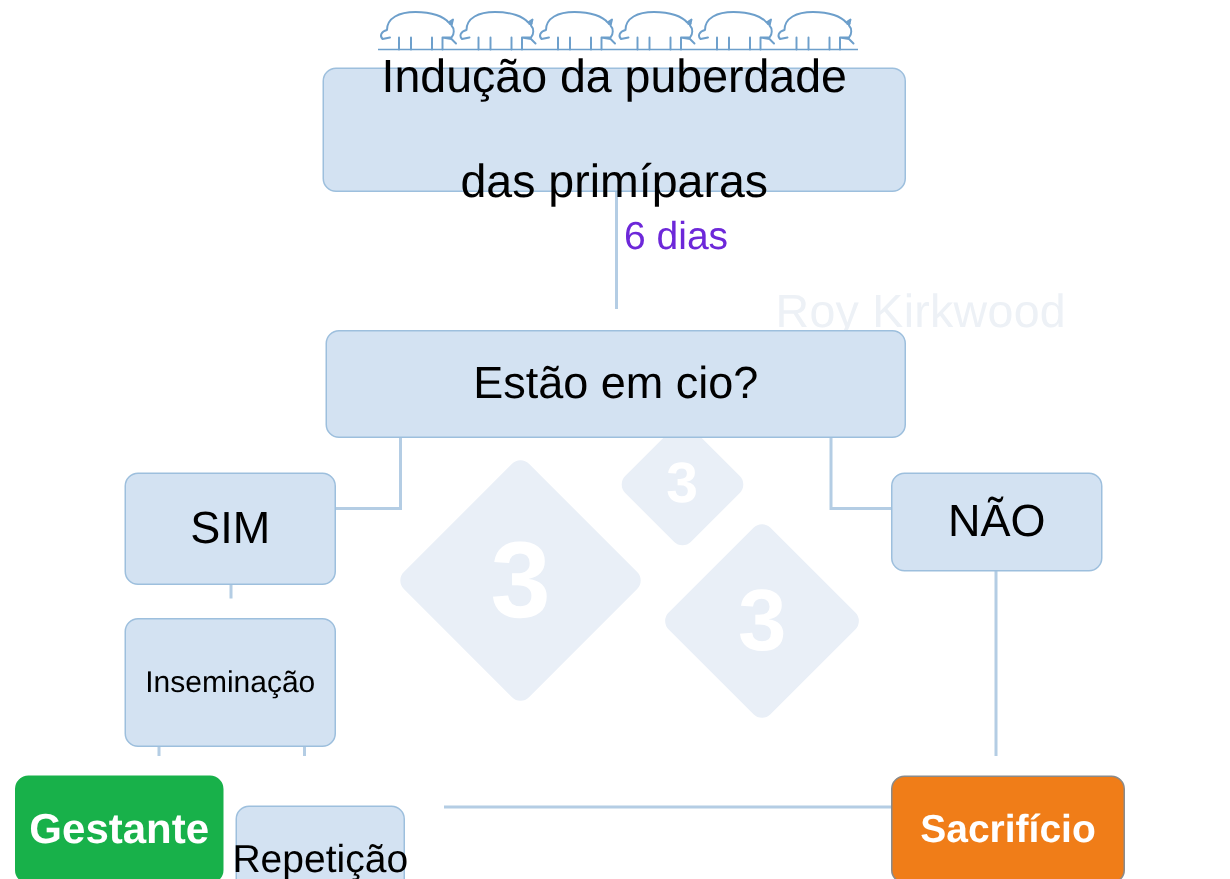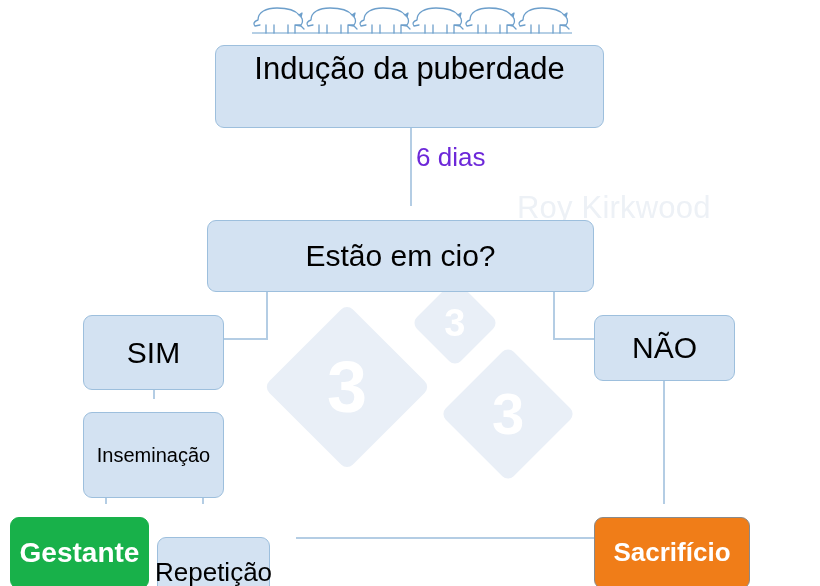--- a/index.html
+++ b/index.html
@@ -33,21 +33,21 @@
   .node{position:absolute;z-index:2;box-sizing:border-box;
         display:flex;align-items:center;justify-content:center;text-align:center;
         border-radius:9px;margin-top:14px;}
   .blue{background:#d3e2f2;border:1px solid #9dbfdd;color:#000;}
   .green{background:#18b14a;border:1px solid #18b14a;color:#fff;font-weight:bold;}
   .orange{background:#f07d18;border:1px solid #8a8a8a;color:#fff;font-weight:bold;}
   .node span{display:block;line-height:1.12;}
 
   #n-induction{left:215px;top:31px;width:389px;height:83px;}
   #n-induction span{font-size:31px;}
-  #n-estro{left:207px;top:206px;width:387px;height:72px;}
+  #n-estro{left:217px;top:206px;width:387px;height:72px;}
   #n-estro span{font-size:30px;}
   #n-sim{left:83px;top:301px;width:141px;height:75px;}
   #n-sim span{font-size:30px;}
   #n-nao{left:594px;top:301px;width:141px;height:66px;}
   #n-nao span{font-size:30px;}
   #n-insem{left:83px;top:398px;width:141px;height:86px;}
   #n-insem span{font-size:20px;}
   #n-gestante{left:10px;top:503px;width:139px;height:72px;}
   #n-gestante span{font-size:28px;}
   #n-repeticao{left:157px;top:523px;width:113px;height:72px;}
@@ -123,21 +123,21 @@
       </g>
       <g transform="translate(265,0)">
         <path d="M6 18 C6 10, 14 6, 25 6 C36 6, 44 9, 47 13 L50 11 L49 15 C51 17, 51 21, 49 23 L43 23 L43 31 M36 23 L36 31 M22 23 L22 31 M14 23 L14 31 M6 18 C2 19, 1 22, 3 24 L8 23 M43 23 L49 24 L52 27"></path>
         <circle cx="48.5" cy="13.5" r="1.4" fill="#6d9fcb" stroke="none"></circle>
       </g>
       <path d="M0 31 L320 31" stroke="#6d9fcb" stroke-width="1.1"></path>
     </svg>
   </div>
 
   <div id="n-induction" class="node blue">
-    <span><span>Indução da puberdade</span><br></span>
+    <span><span>Indução da puberdade</span><br><span>das primíparas</span></span>
   </div>
 
   <div class="edge-label" id="lbl-6dias">6 dias</div>
 
   <div id="n-estro" class="node blue">
     <span>Estão em cio?</span>
   </div>
 
   <div id="n-sim" class="node blue">
     <span>SIM</span>

